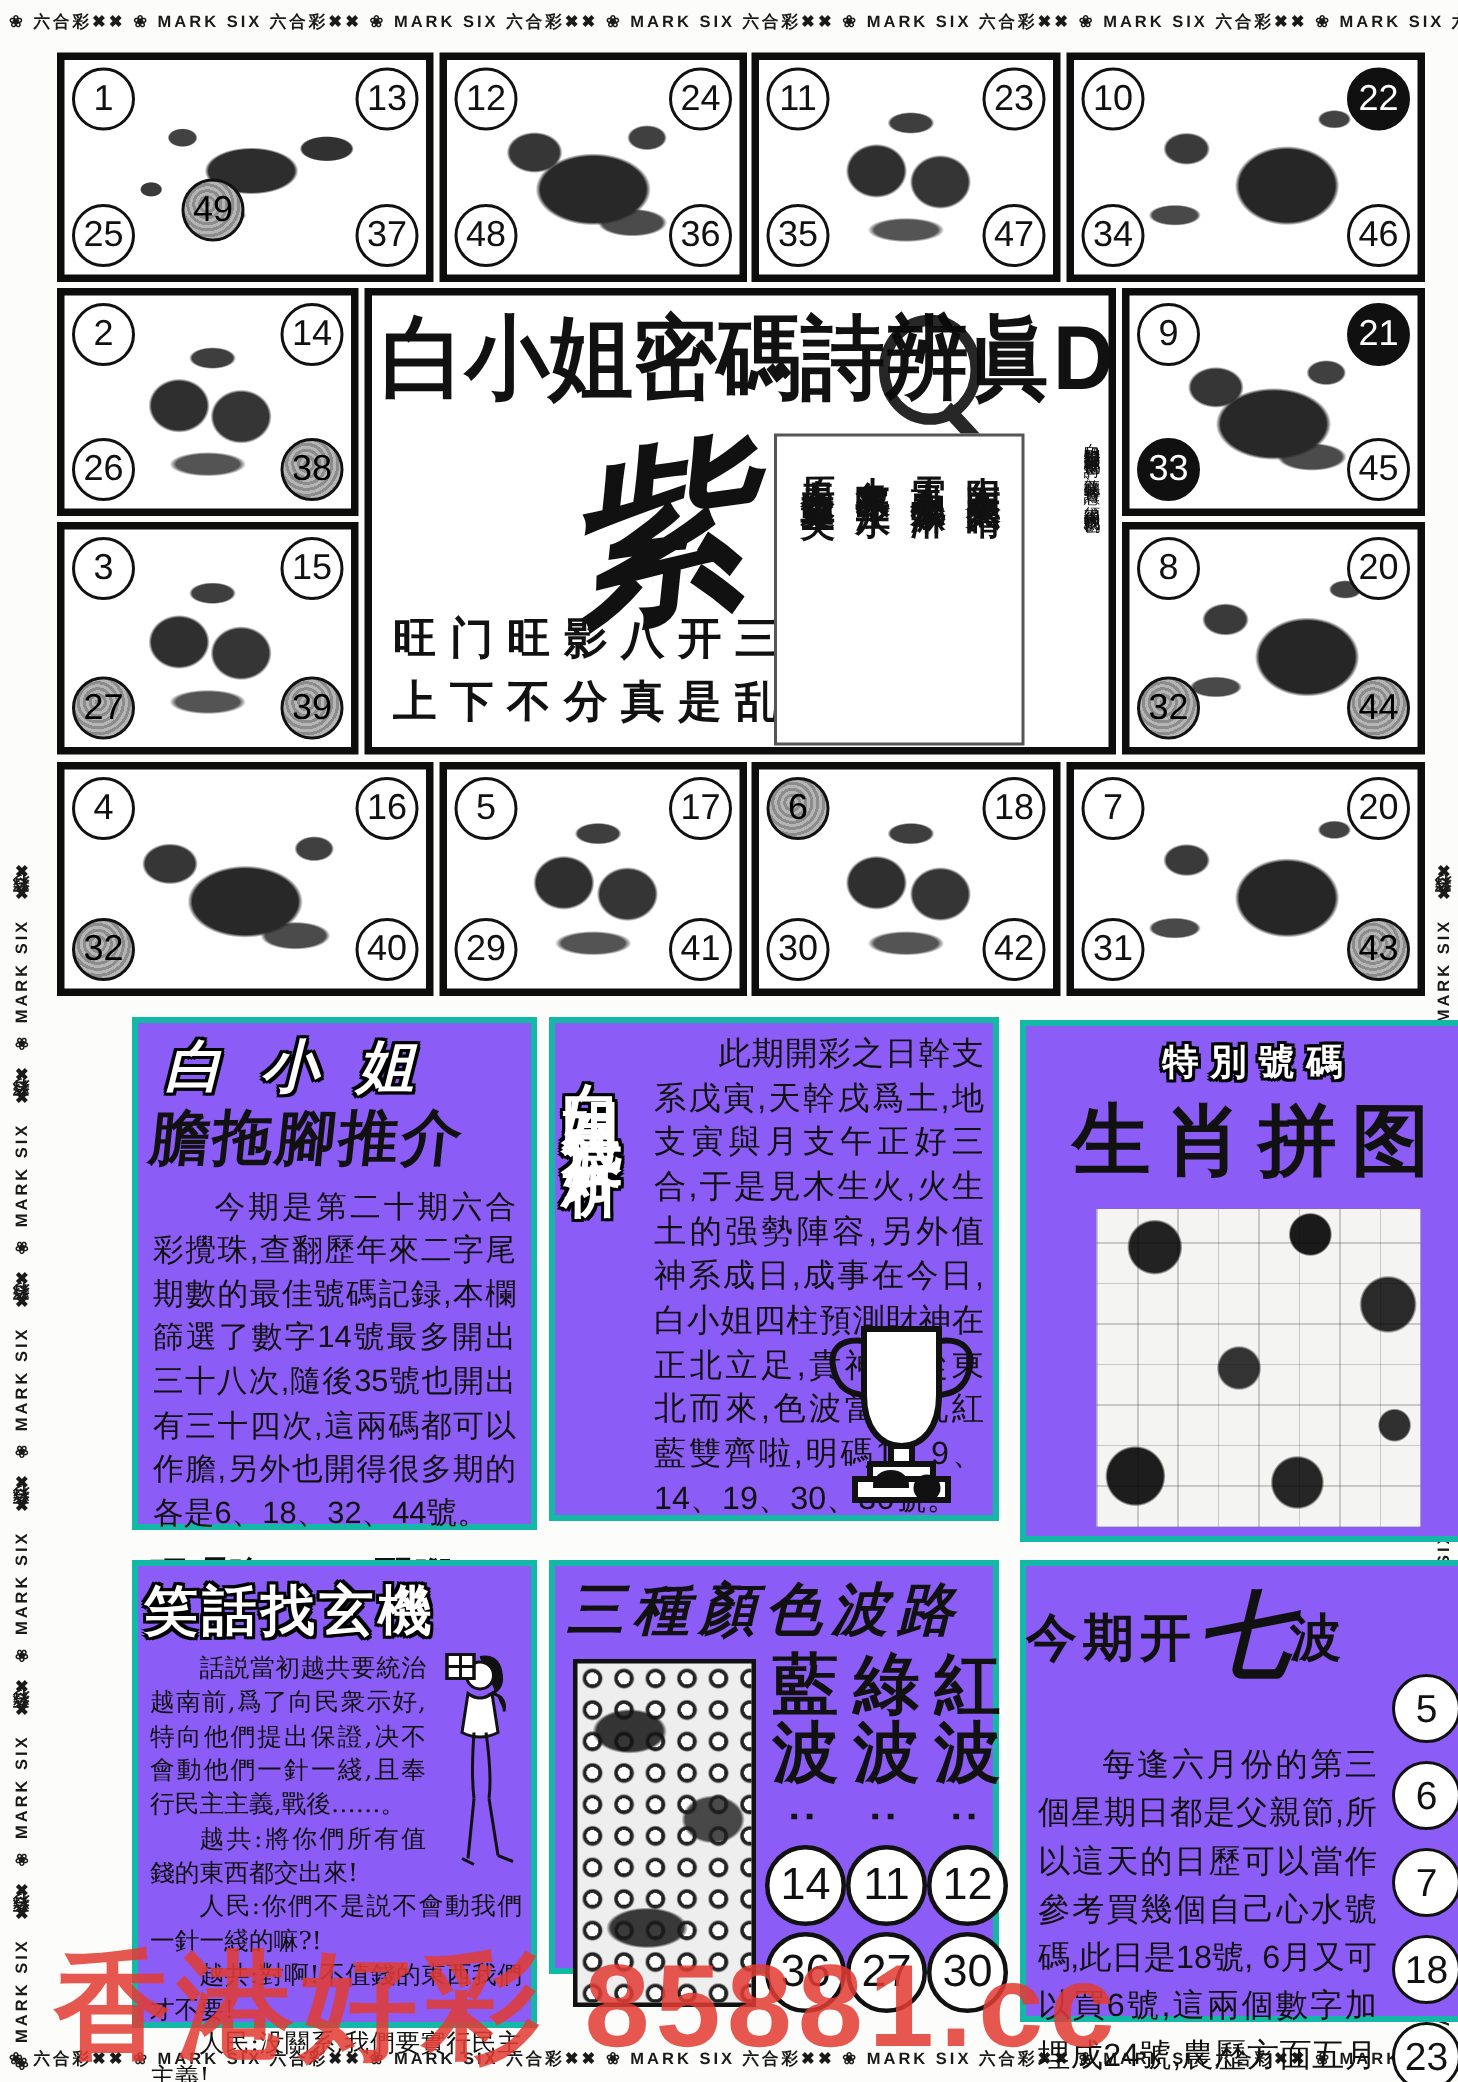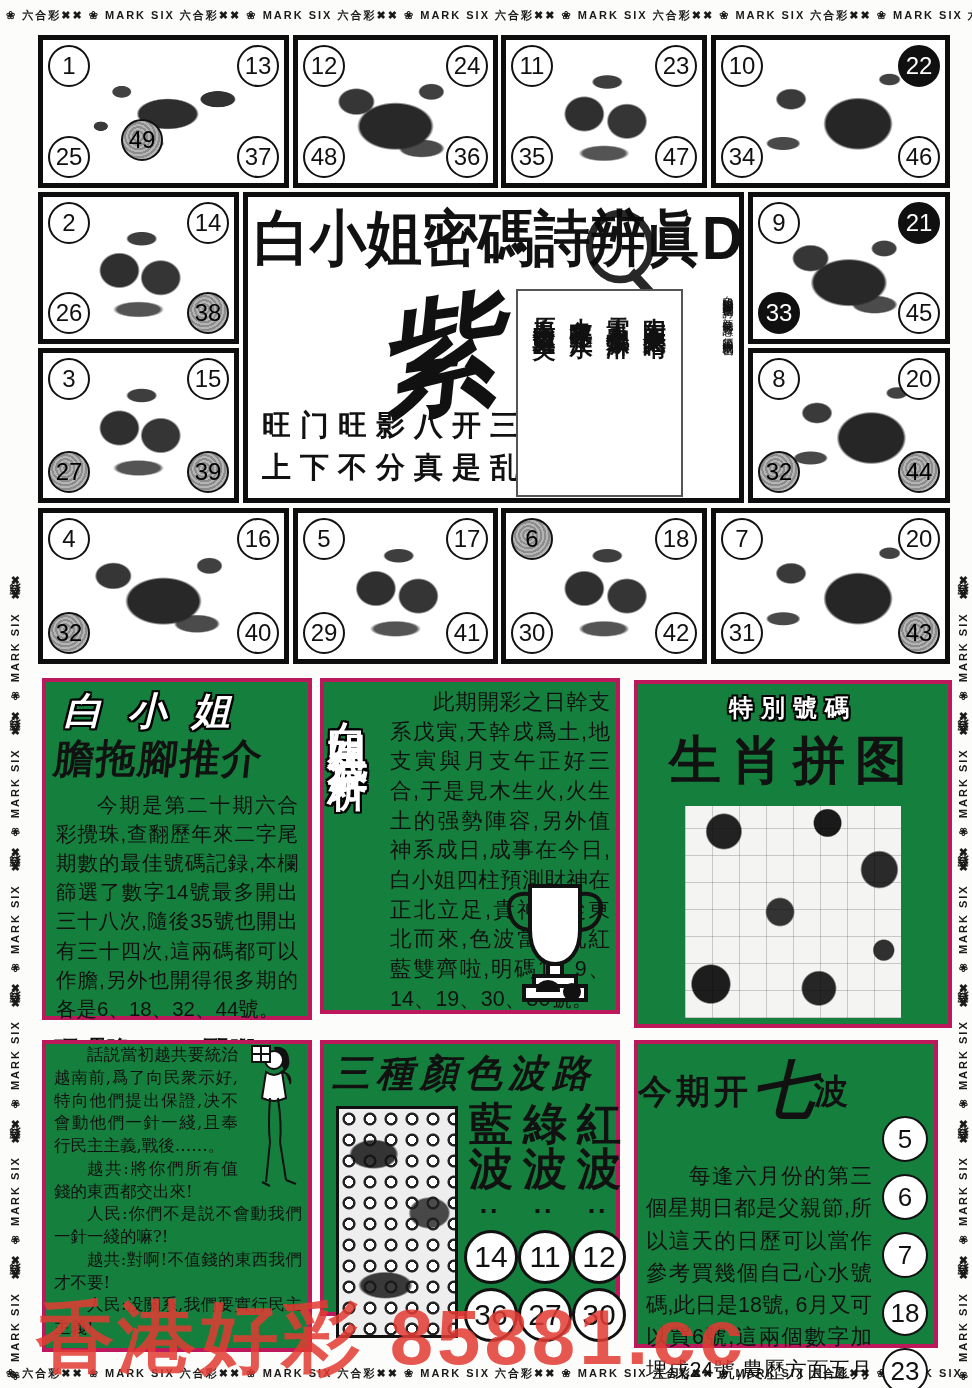--- a/index.html
+++ b/index.html
@@ -59,21 +59,21 @@
             font-family:"DejaVu Serif",serif;font-style:italic;transform:rotate(-8deg);font-weight:bold;}
   .poem{position:absolute;left:14px;bottom:10px;font-family:"DejaVu Serif",serif;font-weight:bold;
         font-size:29px;letter-spacing:9px;line-height:1.45;white-space:nowrap;}
   .vpoem{position:absolute;right:56px;top:92px;height:188px;border:2px solid #555;background:#fff;
          padding:8px 8px;writing-mode:vertical-rl;text-orientation:upright;
          font-family:"DejaVu Serif",serif;font-weight:bold;font-size:23px;line-height:1.6;letter-spacing:3px;}
   .side-note{position:absolute;right:4px;top:90px;height:210px;writing-mode:vertical-rl;
              text-orientation:upright;font-size:11px;line-height:1.5;letter-spacing:1px;
              font-family:"DejaVu Serif",serif;}
   
-  .box{position:absolute;background:#15803d;border:4px solid #be185d;box-sizing:border-box;}
+  .box{position:absolute;background:#8b5cf6;border:4px solid #14b8a6;box-sizing:border-box;margin-left:46px;}
   .outline{color:#fff;text-shadow:-2px -2px 0 #000,2px -2px 0 #000,-2px 2px 0 #000,2px 2px 0 #000,
            -2px 0 0 #000,2px 0 0 #000,0 -2px 0 #000,0 2px 0 #000;}
   
   .ttlA1{font-size:38px;font-weight:900;font-style:italic;letter-spacing:26px;margin:4px 0 0 18px;}
   .ttlA2{font-size:40px;font-weight:900;letter-spacing:2px;margin:-6px 0 2px 8px;transform:skewX(-6deg);}
   .bodyA{margin:4px 10px 0 10px;font-size:20.5px;line-height:1.42;text-indent:2em;text-align:justify;}
   .lblRow{display:flex;margin:10px 6px 0 6px;}
   .lblA{font-size:26px;font-weight:900;transform:skewX(-6deg);}
   .lblA.first{margin-right:72px;}
   .circRow{display:flex;align-items:center;margin:6px 2px 0 8px;gap:10px;}
@@ -289,20 +289,21 @@
     </div>
   </div>
 
   <div class="box" style="left:634px;top:680px;width:318px;height:348px">
     <div class="hdrC outline">特別號碼</div>
     <div class="ttlC">生肖拼图</div>
     <div class="mosaic"></div>
   </div>
 
   <div class="box" style="left:42px;top:1040px;width:270px;height:312px">
+    <span class="ttlD outline">笑話找玄機</span>
     <div class="bodyD">
       <span class="lady">
         <svg width="58" height="150" viewBox="0 0 58 150">
           <g fill="none" stroke="#111" stroke-width="2">
             <path d="M30 4 q12 -2 14 10 q2 10 -6 14 q10 2 8 12" fill="#111"></path>
             <circle cx="30" cy="16" r="9" fill="#fff"></circle>
             <path d="M22 28 q8 6 16 0 l4 26 q-12 6 -24 0 z" fill="#fff"></path>
             <rect x="8" y="2" width="18" height="16" fill="#fff"></rect>
             <path d="M8 2 h18 v16 h-18 z M8 10 h18 M17 2 v16"></path>
             <path d="M26 54 q-2 28 0 44 M34 54 q4 28 2 44"></path>

